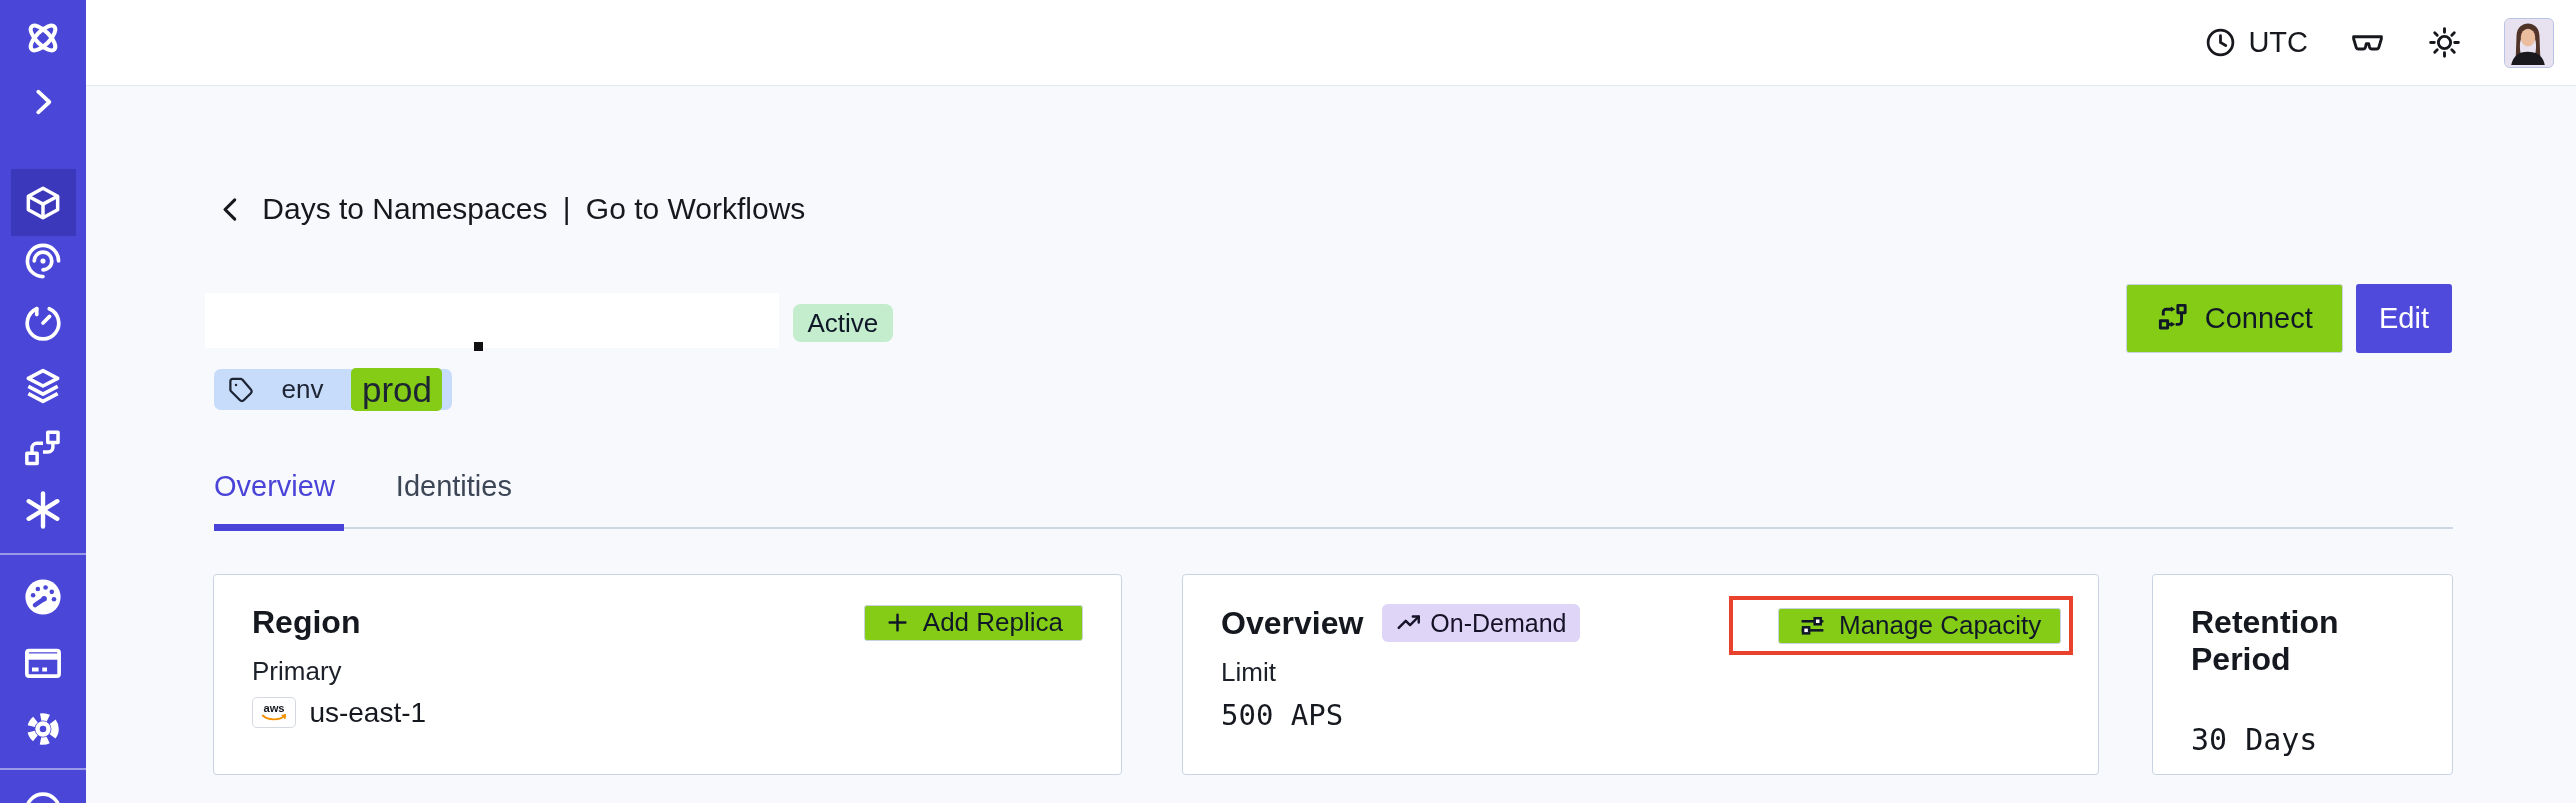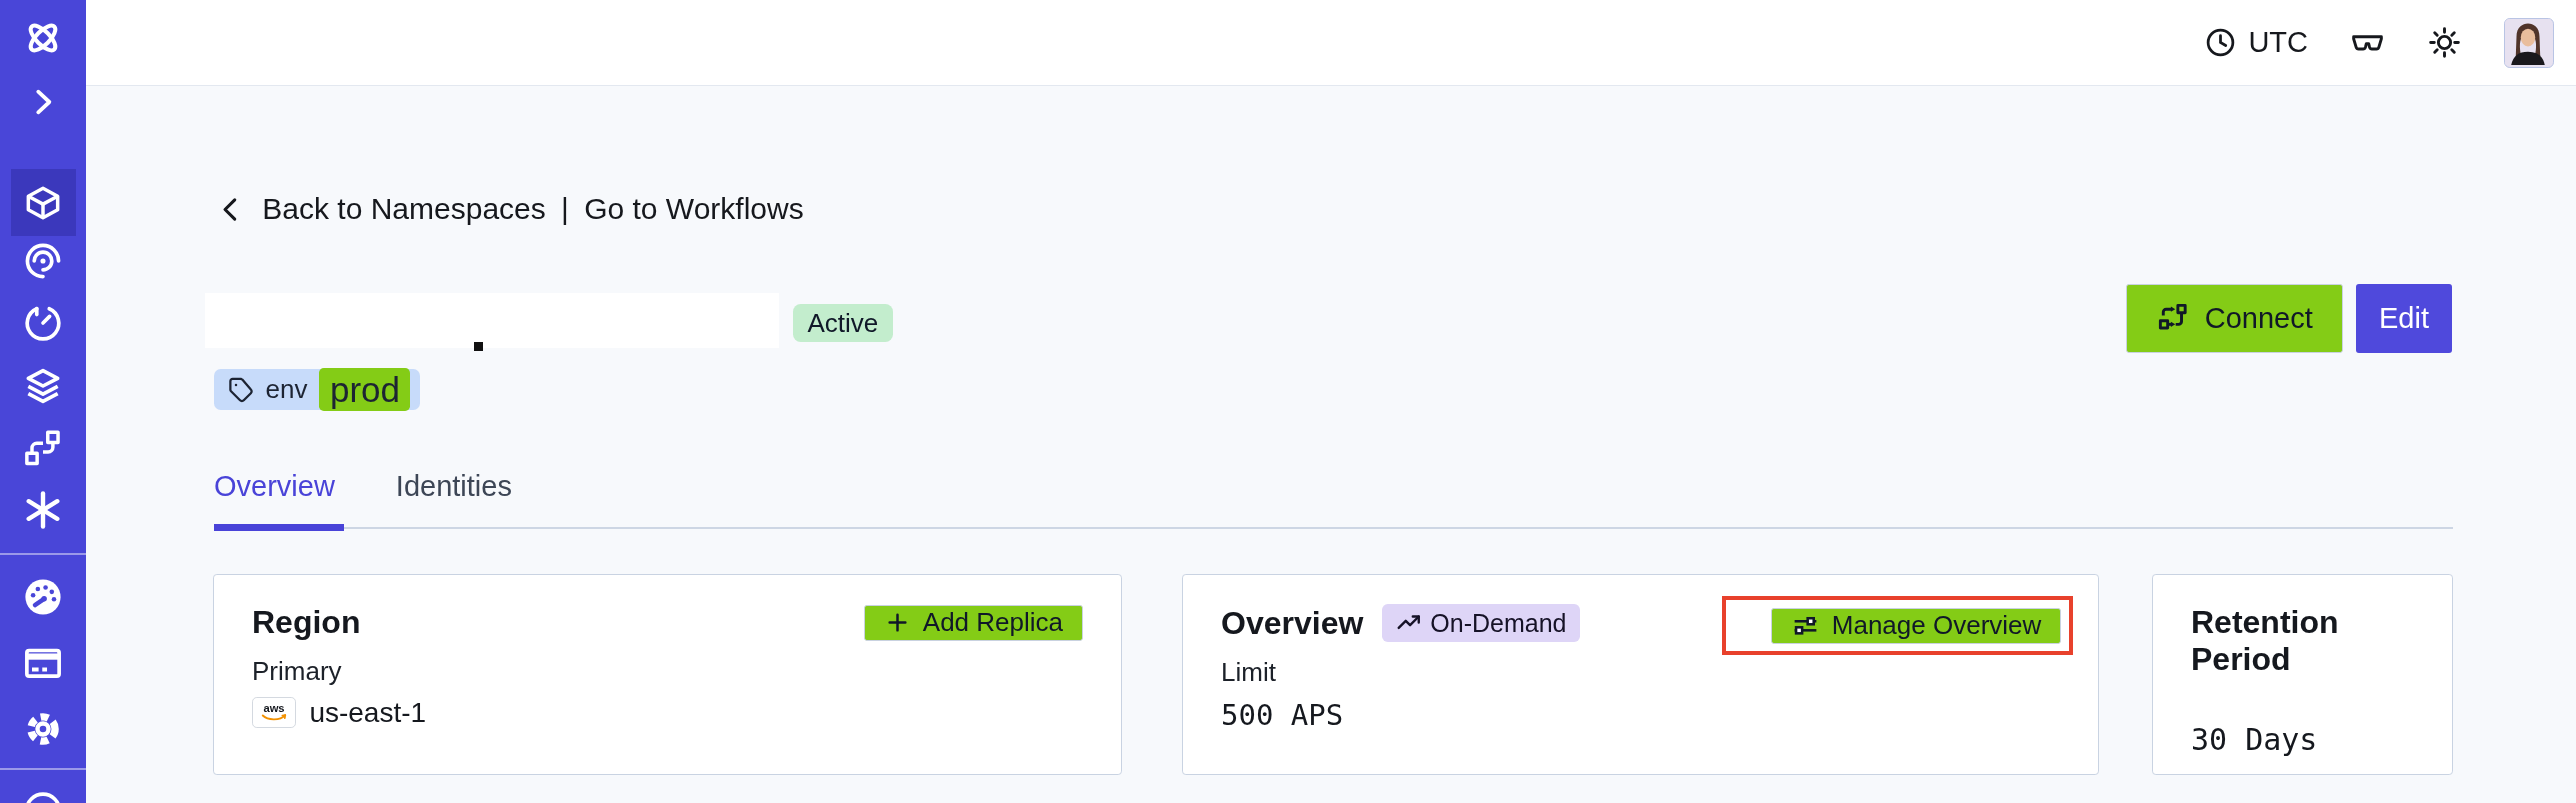--- a/index.html
+++ b/index.html
@@ -32,21 +32,21 @@
   .status-badge { position:absolute; left:793px; top:304px; height:38px; display:inline-flex; align-items:center;
     padding:0 14.4px; background:#c3edcd; border-radius:7.7px; font-size:26px; color:#101828; }
   .btn { display:flex; align-items:center; justify-content:center; gap:13.4px; background:#84cc16;
     border:1.9px solid #c9d2e0; border-radius:2.9px; font-size:29px; color:#101828; cursor:pointer; }
   .connect-btn { position:absolute; left:2126px; top:284px; width:217px; height:69px; }
   .edit-btn { position:absolute; left:2356px; top:284px; width:96px; height:69px; background:#4f49dc;
     border:none; color:#ffffff; display:flex; align-items:center; justify-content:center;
     font-size:29px; border-radius:2.9px; cursor:pointer; }
   
   .tag-chip { position:absolute; left:214px; top:369px; height:41px; display:inline-flex; align-items:center;
-    gap:12px; padding:0 9.6px 0 12.5px; background:#c7dbfa; border-radius:6.7px; font-size:26px; color:#1d2433; cursor:pointer; }
+    gap:28px; padding:0 9.6px 0 12.5px; background:#c7dbfa; border-radius:6.7px; font-size:26px; color:#1d2433; cursor:pointer; }
   .tag-inner { background:#84cc16; border-radius:4.8px; padding:1.9px 10.5px; font-size:35px; color:#1d2433; }
   
   .tabs { position:absolute; left:214px; top:470px; display:flex; gap:61px; font-size:29px; }
   .tab { cursor:pointer; color:#3d4656; }
   .tab.active { color:#4943d8; }
   .tabs-line { position:absolute; left:214px; top:527px; width:2239px; height:1.9px; background:#cdd6e4; }
   .tab-underline { position:absolute; left:214px; top:524px; width:130px; height:6.7px; background:#4943d8; }
   
   .card { position:absolute; top:574px; height:201px; background:#ffffff; border:1.9px solid #c9d3e2;
     border-radius:3.8px; padding:29px 38px; }
@@ -191,21 +191,21 @@
       <ellipse cx="26" cy="21" rx="8.2" ry="10" fill="#e9bd9d"></ellipse>
       <path d="M7 52 Q10 37 26 37 Q42 37 45 52 Z" fill="#1a181c"></path>
     </svg>
   </div>
 </header>
 
 <div class="breadcrumb">
   <svg width="31" height="31" viewBox="0 0 24 24" fill="none" stroke="#16181d" stroke-width="2.4" stroke-linecap="round" stroke-linejoin="round">
     <polyline points="14.5,4.5 7,12 14.5,19.5"></polyline>
   </svg>
-  <span class="crumb-link">Back to Namespaces</span>
+  <span class="crumb-link">Days to Namespaces</span>
   <span>|</span>
   <span class="crumb-link">Go to Workflows</span>
 </div>
 
 <div class="title-redacted"></div>
 <div class="title-dot"></div>
 <span class="status-badge">Active</span>
 
 <button class="btn connect-btn">
   <svg width="35" height="35" viewBox="0 0 24 24" fill="none" stroke="#101828" stroke-width="2" stroke-linejoin="round">
@@ -276,21 +276,21 @@
     </div>
   </div>
   <div class="manage-wrap">
     <button class="btn small-btn">
       <svg width="29" height="29" viewBox="0 0 24 24" fill="none" stroke="#101828" stroke-width="2.1">
         <path d="M3 8.5 H21"></path>
         <rect x="13.8" y="6" width="5" height="5" fill="#ffffff"></rect>
         <path d="M3 16 H21"></path>
         <rect x="4.2" y="13.5" width="5" height="5" fill="#ffffff"></rect>
       </svg>
-      <span>Manage Overview</span>
+      <span>Manage Capacity</span>
     </button>
   </div>
   <div class="field-label">Limit</div>
   <div class="mono-value">500 APS</div>
 </section>
 
 <section class="card card-retention">
   <div class="card-title">Retention Period</div>
   <div class="retention-value">30 Days</div>
 </section>

